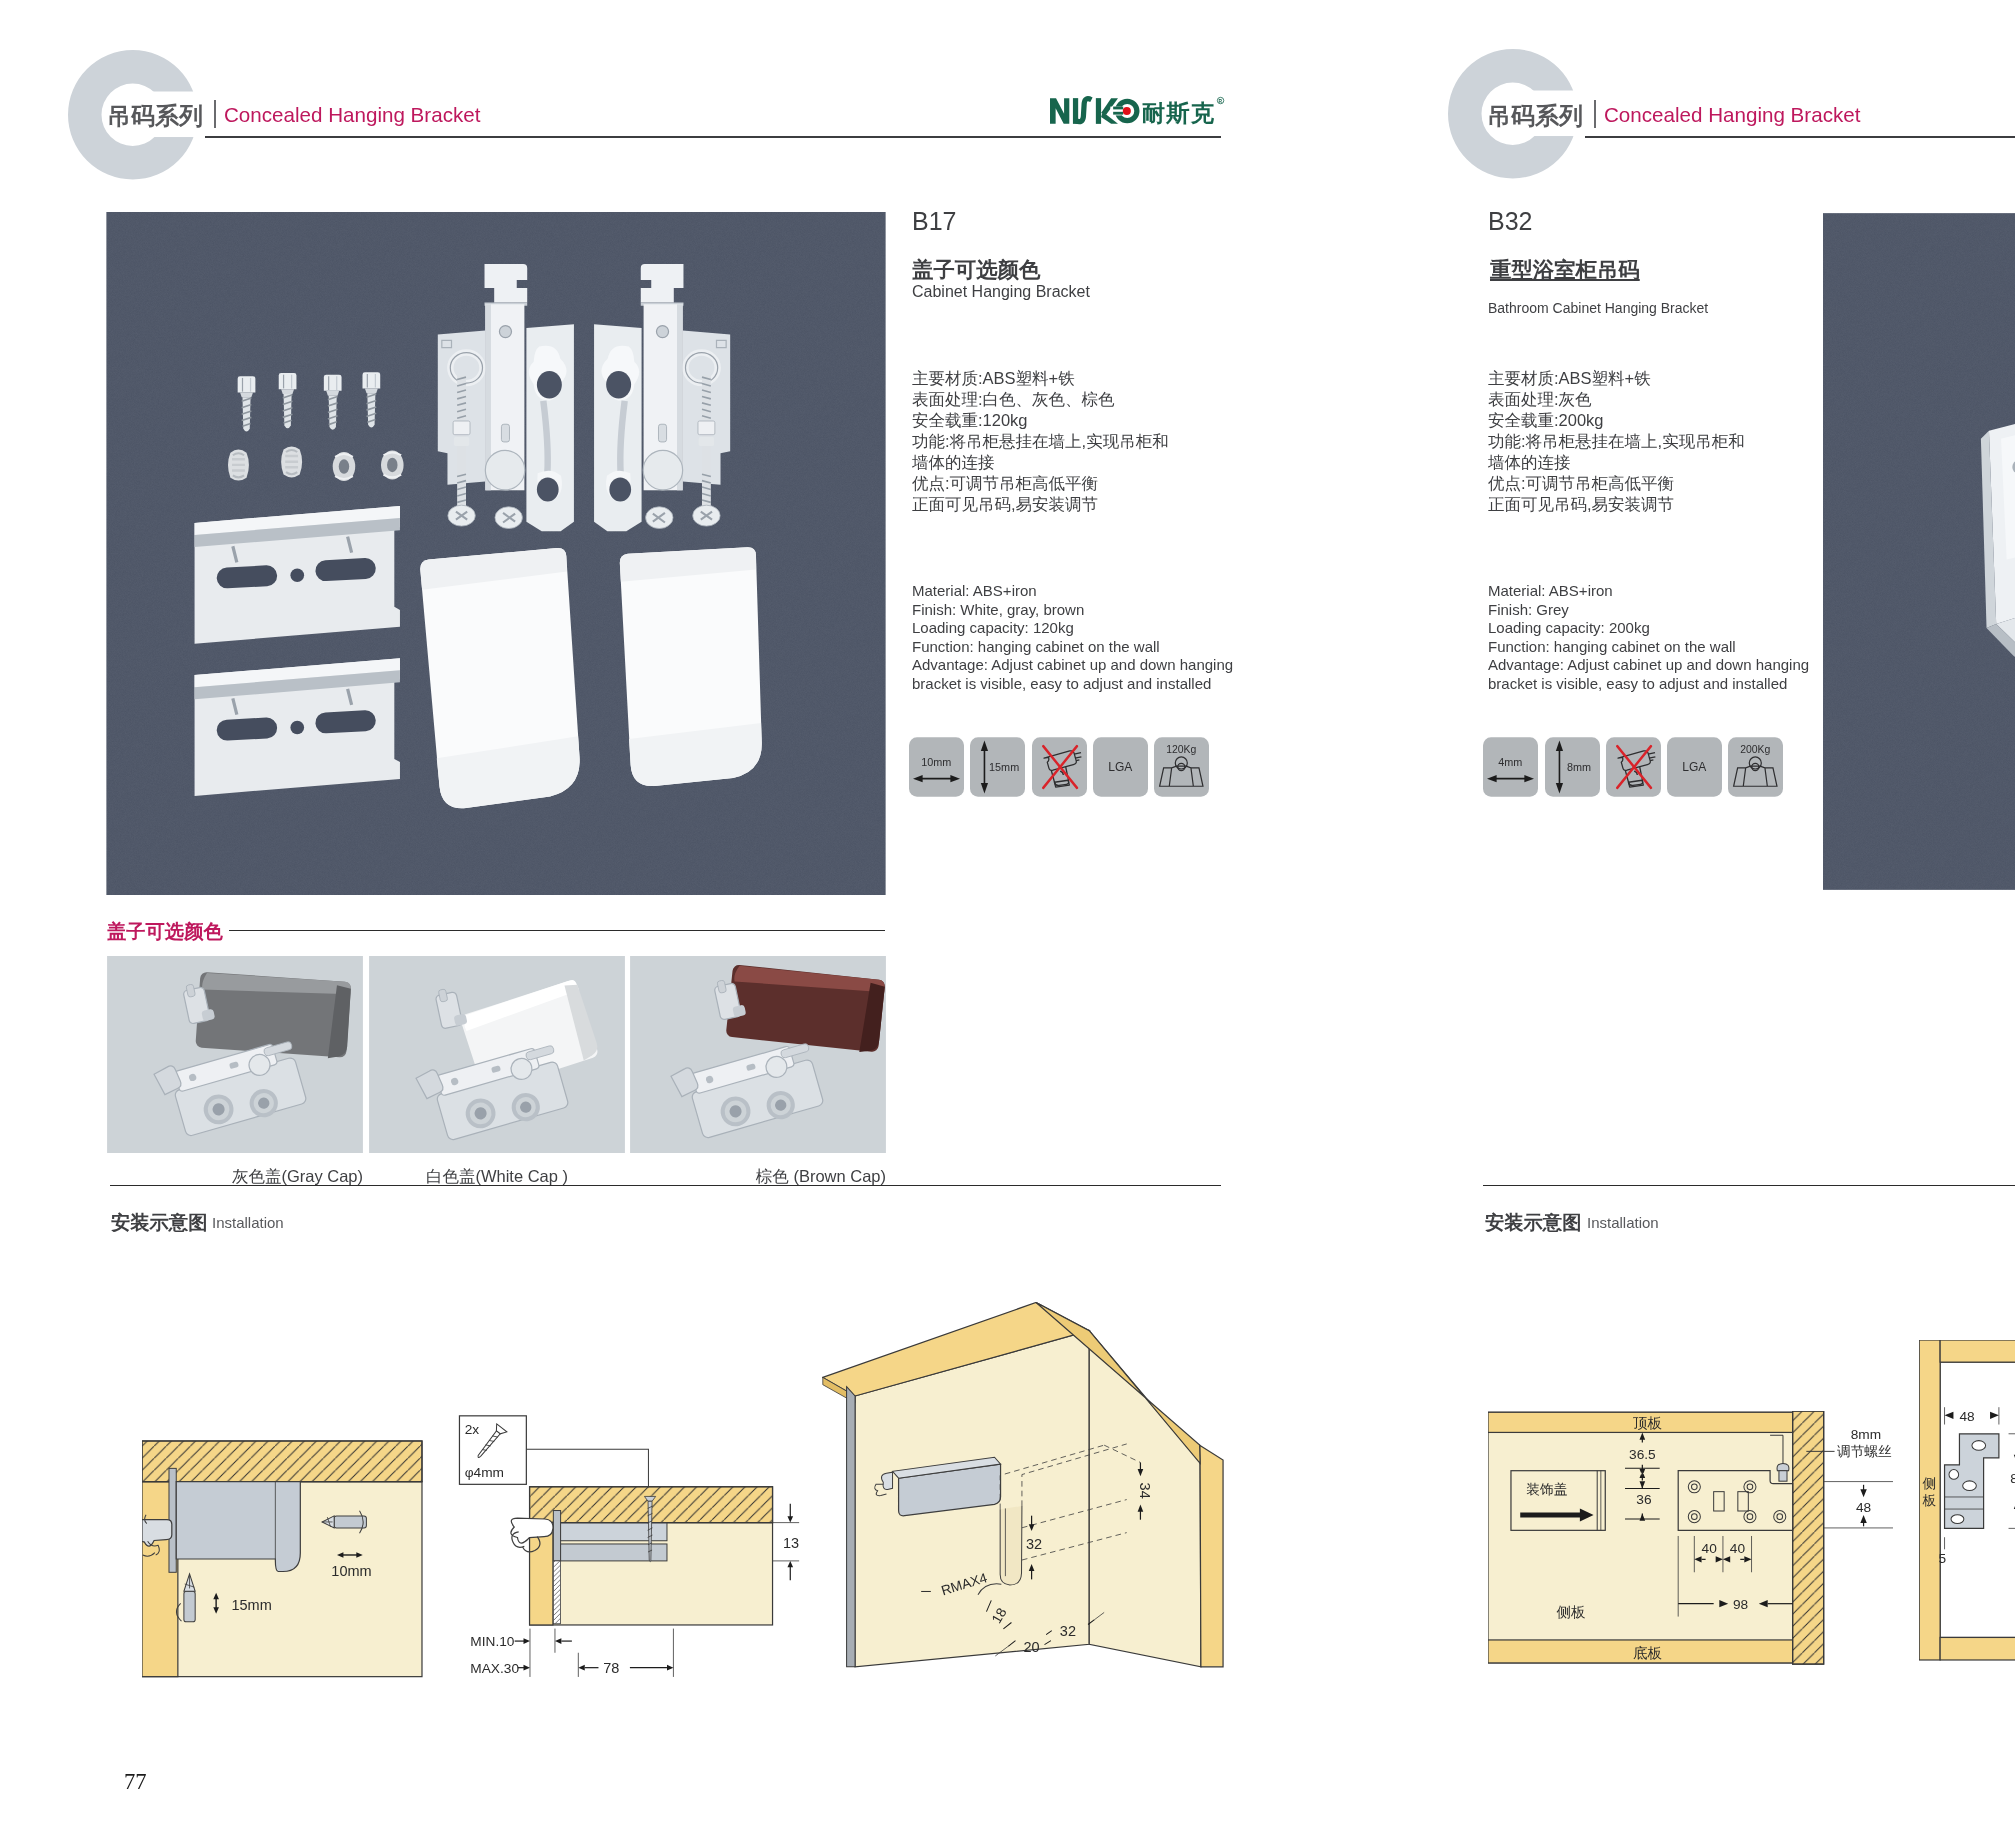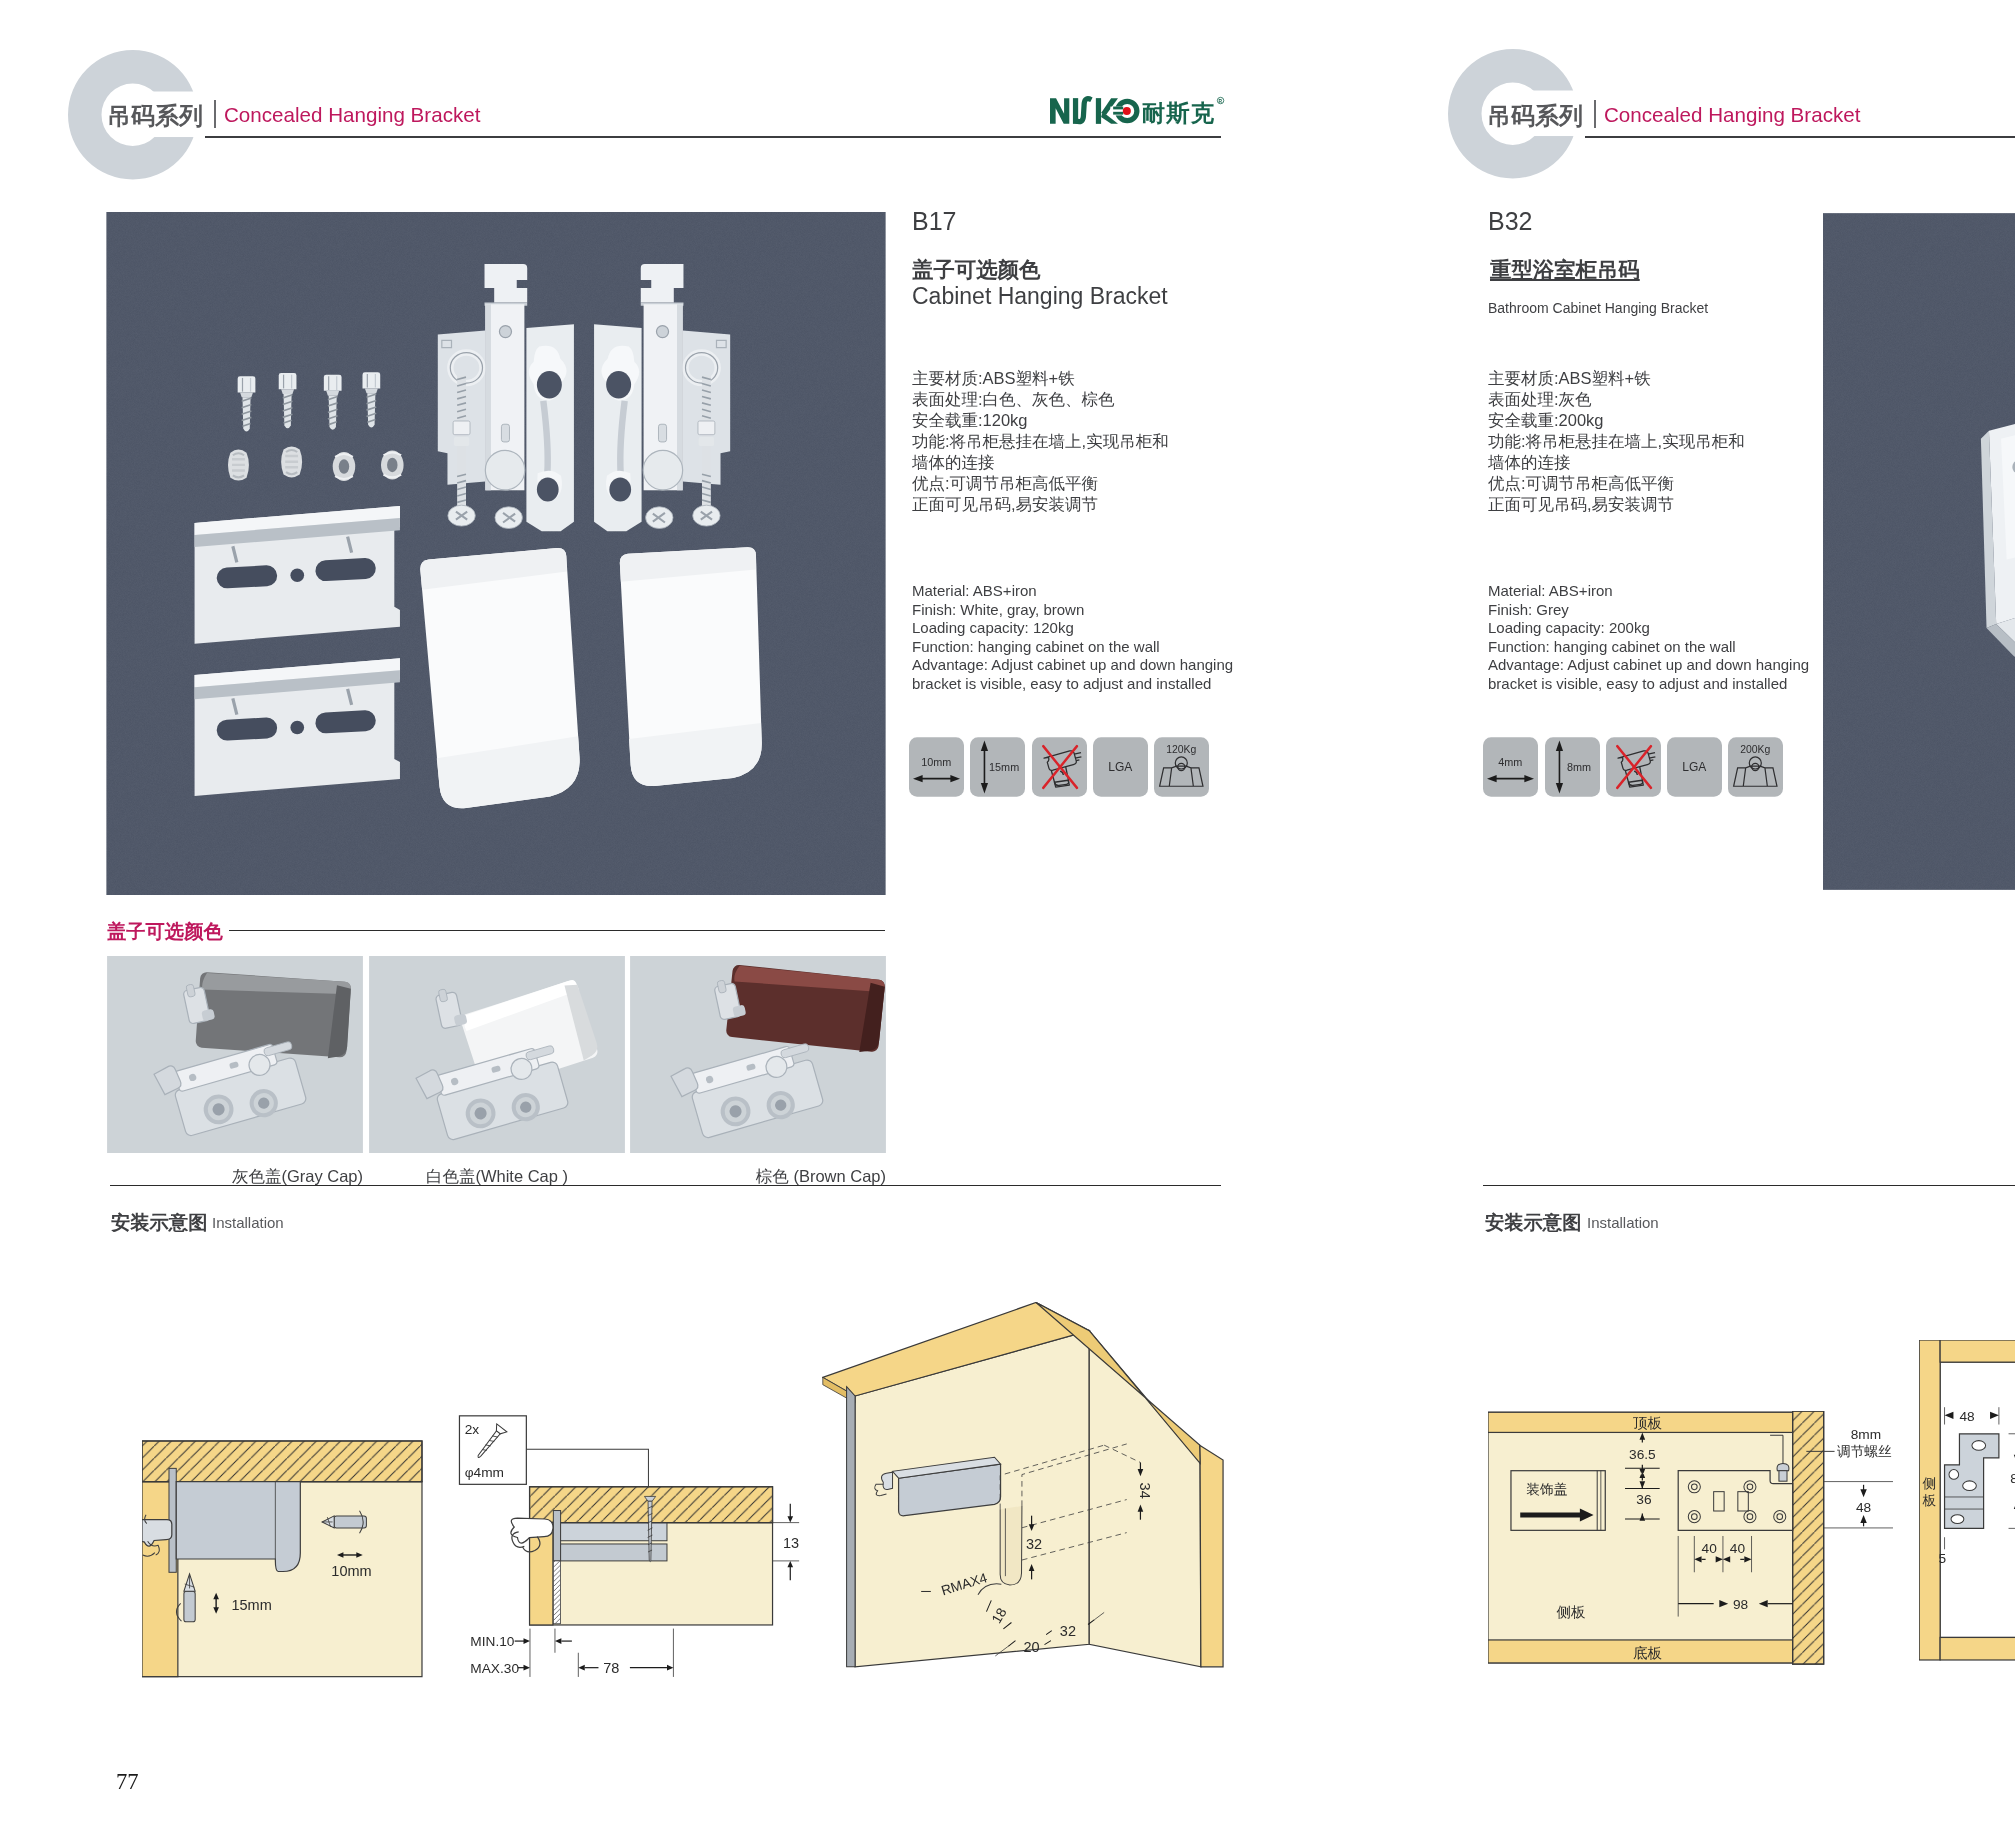--- a/index.html
+++ b/index.html
@@ -154,21 +154,21 @@
 
   <g transform="translate(1268,838) rotate(-2 180 310) scale(0.93)">
         <use href="#whitecap"></use>
       </g>
 </svg>
 
 <div class="abs body-dark" style="left:912px;top:207px;font-size:25px;">B17</div>
 
 <div class="abs body-dark" style="left:912px;top:255px;font-size:21.4px;font-weight:bold;">盖子可选颜色</div>
 
-<div class="abs body-dark" style="left:912px;top:283px;font-size:23px;">Cabinet Hanging Bracket</div>
+<div class="abs body-dark" style="left:912px;top:283px;font-size:16px;">Cabinet Hanging Bracket</div>
 
 <div class="abs body-dark" style="left:912px;top:368px;font-size:16.5px;line-height:21px;">主要材质:ABS塑料+铁<br>表面处理:白色、灰色、棕色<br>安全载重:120kg<br>功能:将吊柜悬挂在墙上,实现吊柜和<br>墙体的连接<br>优点:可调节吊柜高低平衡<br>正面可见吊码,易安装调节</div>
 
 <div class="abs body-dark" style="left:912px;top:582px;font-size:15px;line-height:18.5px;">Material: ABS+iron<br>Finish: White, gray, brown<br>Loading capacity: 120kg<br>Function: hanging cabinet on the wall<br>Advantage: Adjust cabinet up and down hanging<br>bracket is visible, easy to adjust and installed</div>
 
 <svg class="abs" style="left:909px;top:737px;" width="55" height="60" viewBox="0 0 137 148">
   <rect width="137" height="148" rx="20" fill="#b2b6b9"></rect>
   <text x="68" y="72" font-size="27" fill="#2e2e30" text-anchor="middle" font-family="Liberation Sans, sans-serif">10mm</text>
   <line x1="22" y1="103" x2="115" y2="103" stroke="#1c1c1c" stroke-width="4"></line>
   <path d="M10,103 L34,94 V112 Z" fill="#1c1c1c"></path>
@@ -482,21 +482,21 @@
 
   <text x="440" y="800" font-size="34" fill="#2b2b2b" transform="rotate(-60 440 800)" font-family="Liberation Sans, sans-serif">18</text>
   <path d="M420,740 l-12,28 M470,795 l-20,16" stroke="#1c1c1c" stroke-width="2.5"></path>
 
   <text x="500" y="868" font-size="36" fill="#2b2b2b" font-family="Liberation Sans, sans-serif">20</text>
   <text x="590" y="828" font-size="36" fill="#2b2b2b" font-family="Liberation Sans, sans-serif">32</text>
   <path d="M480,840 l-18,14 M552,850 l16,-10 M570,815 l-14,10 M660,800 l16,-12" stroke="#1c1c1c" stroke-width="2.5"></path>
   <path d="M462,854 L430,878 M676,788 L700,770" stroke="#3e3e3e" stroke-width="2"></path>
 </svg>
 
-<div class="abs" style="left:116px;top:1769px;font-size:22.6px;color:#1b1b1b;font-family:'Liberation Serif',serif;">77</div>
+<div class="abs" style="left:124px;top:1769px;font-size:22.6px;color:#1b1b1b;font-family:'Liberation Serif',serif;">77</div>
 
 <svg class="abs" style="left:1823px;top:213px;" width="775" height="677" viewBox="0 0 1924 1680">
   <rect width="1924" height="1680" fill="#4b5364"></rect>
   <defs>
     <g id="ghook">
       <path d="M30,0 L150,14 L128,400 L6,380 Z" fill="#a8abaf"></path>
       <path d="M150,14 L178,26 L158,408 L128,400 Z" fill="#8f9296"></path>
       <path d="M38,12 L142,24 L122,390 L18,372 Z" fill="#9b9ea2"></path>
       <path d="M6,380 L128,400 L158,408 L150,505 L12,472 Z" fill="#bdc0c4"></path>
       <path d="M6,380 L12,472 L-2,460 L-4,372 Z" fill="#84878b"></path>

